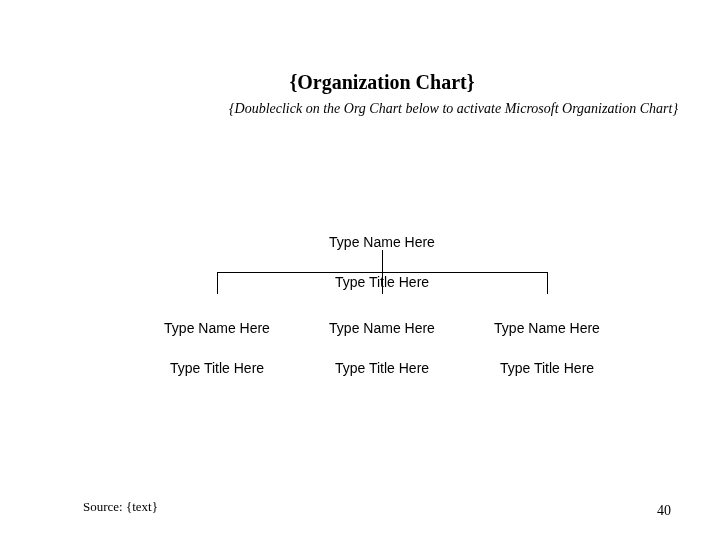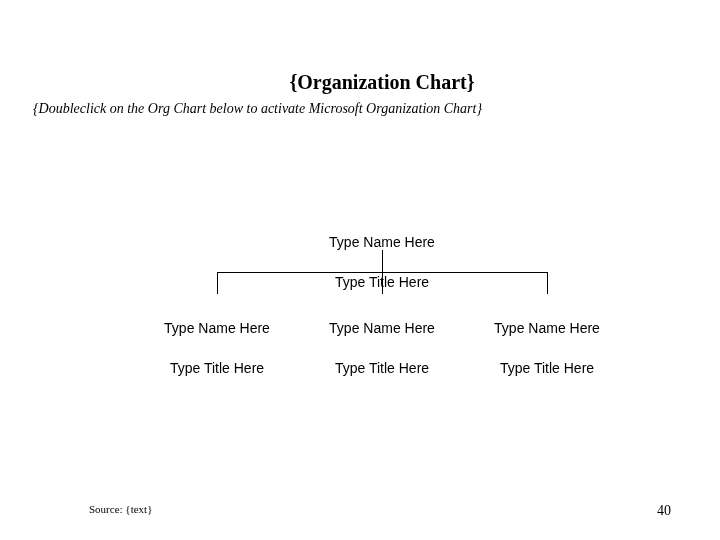--- a/index.html
+++ b/index.html
@@ -1,31 +1,31 @@
 <!DOCTYPE html>
 <html><head>
 <meta charset="utf-8">
 <style>
   * { box-sizing: border-box; margin: 0; padding: 11px; }
   html, body { width: 720px; height: 540px; background: #fff; font-family: "Times New Roman", Times, serif; color: #000; }
   .page { position: relative; width: 720px; height: 540px; }
   .title { position: absolute; top: 38px; left: 0; width: 720px; text-align: center; font-size: 20px; font-weight: bold; }
-  .subtitle { position: absolute; top: 68px; left: 0; width: 667px; text-align: left; font-size: 14px; font-style: italic; }
+  .subtitle { position: absolute; top: 68px; left: 0; width: 667px; text-align: right; font-size: 14px; font-style: italic; }
   .chart { position: absolute; top: 190px; left: 0; width: 720px; height: 160px; }
   .node { position: absolute; width: 150px; text-align: center; font-family: Arial, Helvetica, sans-serif; font-size: 14px; line-height: 1.25; color: #000; }
   .top-node { left: 285px; top: 0; }
   .child1 { left: 120px; top: 86px; }
   .child2 { left: 285px; top: 86px; }
   .child3 { left: 450px; top: 86px; }
   .vline-top { position: absolute; left: 360px; top: 38px; width: 0; height: 22px; border-left: 1px solid #000; }
   .hline { position: absolute; left: 195px; top: 60px; width: 330px; height: 0; border-top: 1px solid #000; }
   .vline-c1 { position: absolute; left: 195px; top: 60px; width: 0; height: 22px; border-left: 1px solid #000; }
   .vline-c2 { position: absolute; left: 360px; top: 60px; width: 0; height: 22px; border-left: 1px solid #000; }
   .vline-c3 { position: absolute; left: 525px; top: 60px; width: 0; height: 22px; border-left: 1px solid #000; }
-  .source { position: absolute; left: 56px; bottom: 36px; font-size: 11px; }
+  .source { position: absolute; left: 50px; bottom: 36px; font-size: 13px; }
   .pagenum { position: absolute; right: 60px; bottom: 32px; font-size: 14px; }
 </style>
 </head>
 <body>
 
 <div class="page">
 
   <div class="title">{Organization Chart}</div>
   <div class="subtitle">{Doubleclick on the Org Chart below to activate Microsoft Organization Chart}</div>
 

